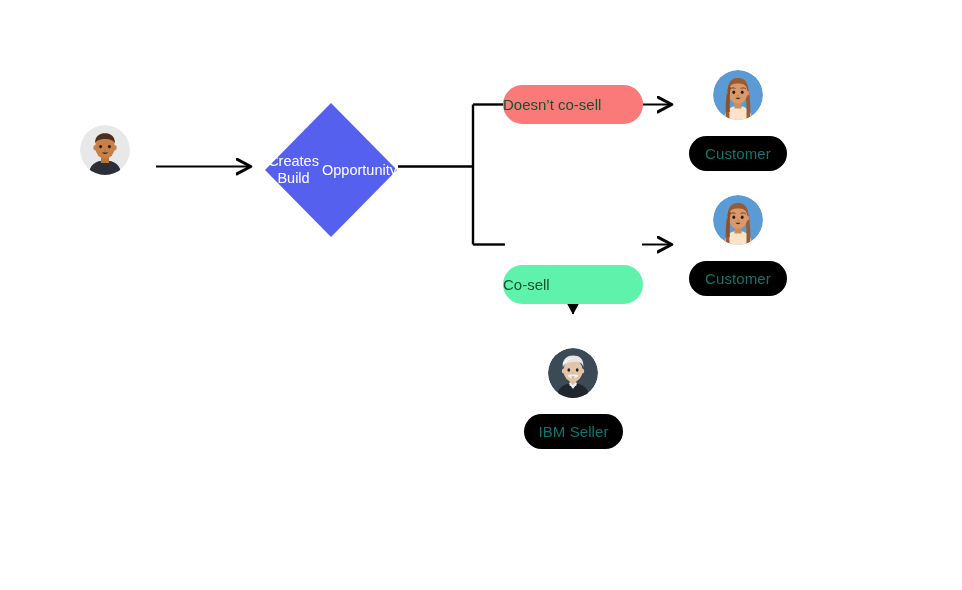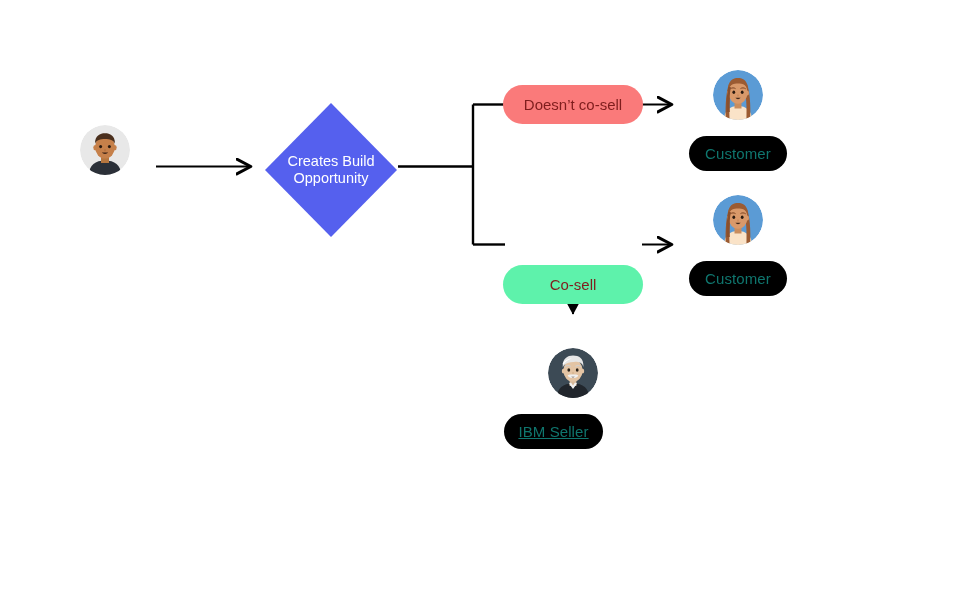--- a/index.html
+++ b/index.html
@@ -33,45 +33,44 @@
     justify-content: center;
     letter-spacing: 0.1px;
     white-space: nowrap;
   }
 
   
   .decision-pill {
     position: absolute;
     height: 39px;
     border-radius: 20px;
-    color: #7f1d1d;
+    color: #14532d;
     font-size: 15px;
     display: flex;
     align-items: center;
-    justify-content: center;
+    justify-content: flex-start;
     white-space: nowrap;
   }
 
   
   .diamond-wrap {
     position: absolute;
     width: 132px;
     height: 134px;
   }
   .diamond-shape {
     position: absolute;
     inset: 0;
     background: #5560ee;
     clip-path: polygon(50% 0%, 100% 50%, 50% 100%, 0% 50%);
   }
   .diamond-text {
     position: absolute;
     inset: 0;
     display: flex;
-    flex-direction: column;
     align-items: center;
     justify-content: center;
     color: #ffffff;
     font-size: 14.5px;
     line-height: 17px;
     text-align: center;
     pointer-events: none;
   }
 
   
@@ -223,17 +222,17 @@
       <path d="M14.6 15.5 C16.5 12.6 20 10.6 24 10.2 C20.5 11.8 17.4 13.4 15.4 16.6 Z" fill="#ffffff"></path>
       <ellipse cx="20.8" cy="22" rx="1.4" ry="1.7" fill="#2a2218"></ellipse>
       <ellipse cx="29.2" cy="22" rx="1.4" ry="1.7" fill="#2a2218"></ellipse>
       <path d="M17.4 18.4 C18.8 17.4 21 17.4 22.3 18.2" stroke="#cfcfcf" stroke-width="1.1" fill="none" stroke-linecap="round"></path>
       <path d="M27.7 18.2 C29 17.4 31.2 17.4 32.6 18.4" stroke="#cfcfcf" stroke-width="1.1" fill="none" stroke-linecap="round"></path>
       <path d="M19.6 27.4 C21.2 26.2 23 26.6 25 26.6 C27 26.6 28.8 26.2 30.4 27.4 C29.2 29.4 27.4 30 25 30 C22.6 30 20.8 29.4 19.6 27.4 Z" fill="#f0f0f0"></path>
       <path d="M23.2 28.8 C24 29.6 26 29.6 26.8 28.8 Z" fill="#5c4636"></path>
       <path d="M24.3 24 h1.4 v2 h-1.4 z" fill="#c9a881" opacity="0.6"></path>
     </svg>
   </div>
-  <div class="label-pill" style="left:504px; top:414px; width:99px;text-decoration:underline;">
+  <div class="label-pill" style="left:524px; top:414px; width:99px;">
     <span>IBM Seller</span>
   </div>
 
 </div>
 
 </body></html>

